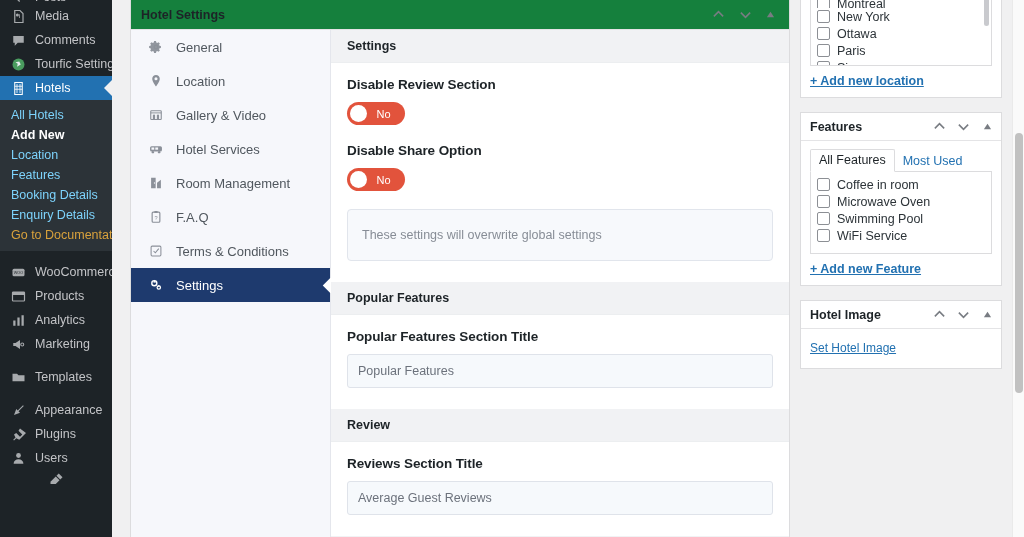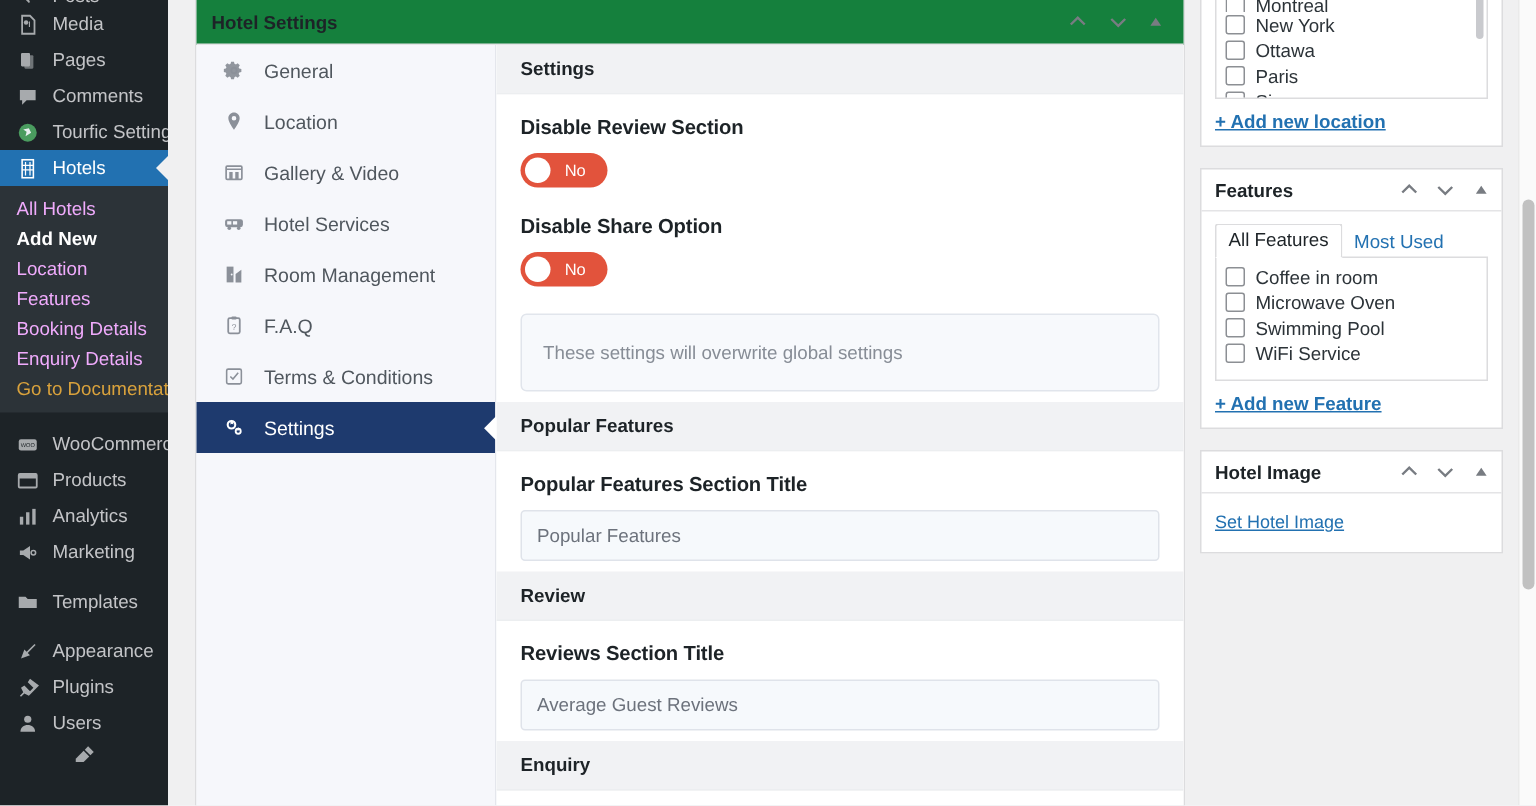--- a/index.html
+++ b/index.html
@@ -47,21 +47,21 @@
   .wp-menu-item.active::after {
     content: ""; position: absolute; right: 0; top: 50%;
     margin-top: -8px;
     border-style: solid; border-width: 8px 8px 8px 0;
     border-color: transparent #f0f0f1 transparent transparent;
   }
   .wp-submenu { background: #2c3338; padding: 5px 0 6px 0; }
   .wp-sub-item {
     padding: 3px 0 3px 11px;
     font-size: 12.5px;
-    color: #f0abfc;
+    color: #7dd3fc;
     line-height: 14px;
     white-space: nowrap;
   }
   .wp-sub-item.current { color: #fff; font-weight: bold; }
   .wp-sub-item.doc { color: #d9a23c; }
   .wp-sep { height: 9px; }
 
   
   .content-area {
     flex: 1; height: 537px;
@@ -132,21 +132,21 @@
   }
 
   
   .tab-panel { flex: 1; background: #fff; overflow: hidden; position: relative; }
   .sec-band {
     background: #f1f2f4;
     padding: 9px 16px;
     font-size: 12.5px; font-weight: bold; color: #1d2327;
     border-bottom: 1px solid #eceef0;
   }
-  .sec-body { padding: 14px 16px 7px 16px; background: #fff; }
+  .sec-body { padding: 14px 16px 21px 16px; background: #fff; }
   .field-label {
     font-size: 13.5px; font-weight: bold; color: #1d2327;
     margin-bottom: 10px; letter-spacing: -0.1px;
   }
   .toggle {
     display: inline-flex; align-items: center;
     width: 58px; height: 23px;
     border-radius: 12px;
     background: #e2533c;
     padding: 0 3px;
@@ -300,29 +300,20 @@
       <span class="mi-ico">
         <svg viewBox="0 0 20 20">
             <path d="M5 2h7l4 4v12H5z" fill="none" stroke="currentColor" stroke-width="1.6"></path>
             <circle cx="8.5" cy="8" r="2"></circle>
             <path d="M11 7h1v5h-1z"></path>
           </svg>
       </span>
       <span>Media</span>
     </div>
 
-    <div class="wp-menu-item">
-      <span class="mi-ico">
-        <svg viewBox="0 0 20 20">
-            <rect x="4" y="3" width="8" height="12" rx="1"></rect>
-            <rect x="7" y="5" width="8" height="12" rx="1" opacity="0.6"></rect>
-          </svg>
-      </span>
-      <span>Pages</span>
-    </div>
 
     <div class="wp-menu-item">
       <span class="mi-ico">
         <svg viewBox="0 0 20 20">
             <path d="M3 4h14v9H9l-4 4v-4H3z"></path>
           </svg>
       </span>
       <span>Comments</span>
     </div>
 

